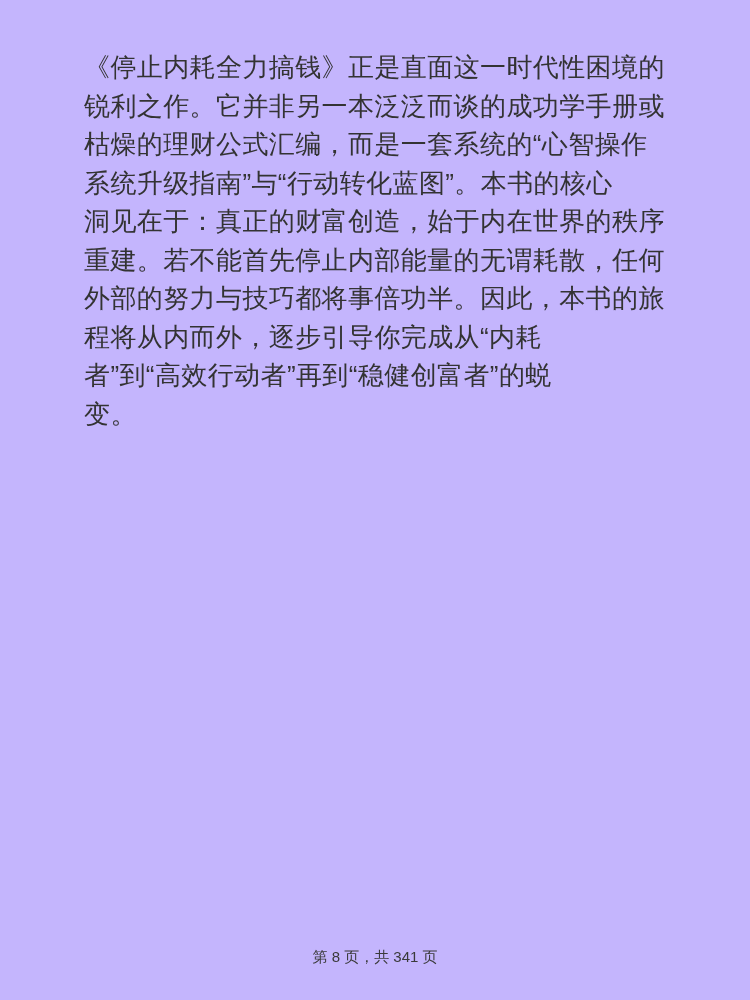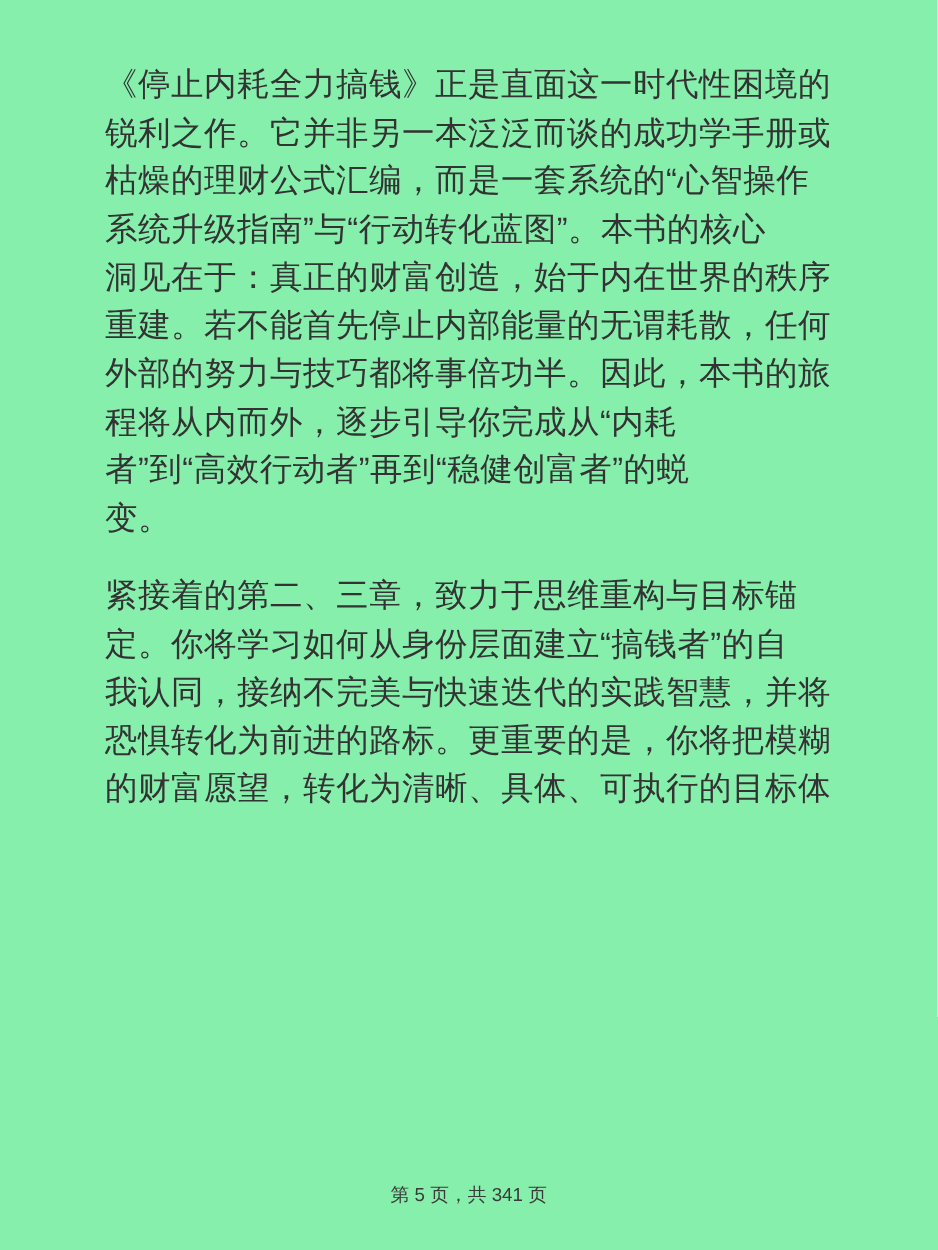--- a/index.html
+++ b/index.html
@@ -4,21 +4,21 @@
 <style>
   html, body {
     margin: 0;
     padding: 0;
     background: #ffffff;
   }
   .page {
     position: relative;
     width: 750px;
     height: 1000px;
-    background: #86efac;
+    background: #c4b5fd;
     overflow: hidden;
     font-family: "Liberation Sans", "DejaVu Sans", sans-serif;
   }
   .content {
     position: absolute;
     left: 84px;
     top: 48px;
     width: 584px;
   }
   .para {
@@ -50,20 +50,15 @@
     <p class="para">《停止内耗全力搞钱》正是直面这一时代性困境的
 锐利之作。它并非另一本泛泛而谈的成功学手册或
 枯燥的理财公式汇编，而是一套系统的“心智操作
 系统升级指南”与“行动转化蓝图”。本书的核心
 洞见在于：真正的财富创造，始于内在世界的秩序
 重建。若不能首先停止内部能量的无谓耗散，任何
 外部的努力与技巧都将事倍功半。因此，本书的旅
 程将从内而外，逐步引导你完成从“内耗
 者”到“高效行动者”再到“稳健创富者”的蜕
 变。</p>
-    <p class="para">紧接着的第二、三章，致力于思维重构与目标锚
-定。你将学习如何从身份层面建立“搞钱者”的自
-我认同，接纳不完美与快速迭代的实践智慧，并将
-恐惧转化为前进的路标。更重要的是，你将把模糊
-的财富愿望，转化为清晰、具体、可执行的目标体</p>
   </div>
-  <div class="footer">第 5 页，共 341 页</div>
+  <div class="footer">第 8 页，共 341 页</div>
 </div>
 
 </body></html>

